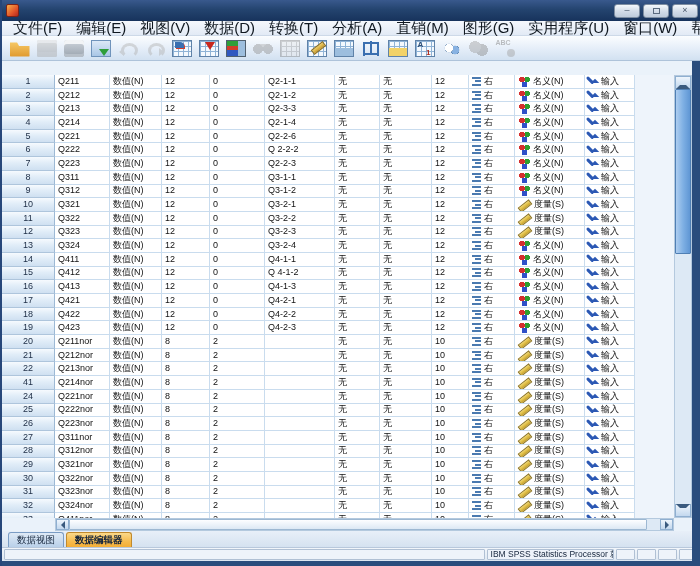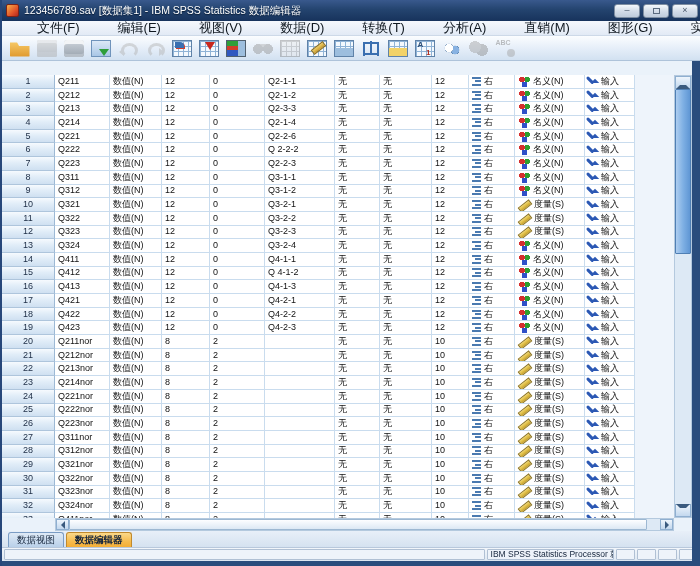--- a/index.html
+++ b/index.html
@@ -20,21 +20,21 @@
   .win-btn { width:26px; height:14px; border:1px solid #7e8ea2; border-radius:3px;
     background:linear-gradient(180deg,#f4f8fc 0%,#d4dde9 50%,#bfccdc 100%);
     display:flex; align-items:center; justify-content:center;
     font-size:9px; color:#49586c; line-height:1; }
   .max-glyph { width:7px; height:6px; border:1px solid #5a6a7e; background:transparent; display:block; }
 
   
   .menubar { position:absolute; top:21px; left:0; width:698px; height:15px;
     background:linear-gradient(180deg,#f5f8fc,#e2eaf5); border-bottom:1px solid #cdd9e8;
     display:flex; align-items:center; padding-left:4px; }
-  .menu-item { font-size:13px; color:#101820; padding:1px 7px; white-space:nowrap; cursor:default;margin-left:24px; }
+  .menu-item { font-size:15px; color:#101820; padding:1px 7px; white-space:nowrap; cursor:default; }
 
   
   .toolbar { position:absolute; top:36px; left:0; width:698px; height:25px;
     background:linear-gradient(180deg,#fbfdff 0%,#e4edf8 55%,#d2e1f1 100%);
     border-bottom:1px solid #aec3da; display:flex; align-items:center; padding-left:4px; }
   .tbtn { width:27px; height:23px; display:flex; align-items:center; justify-content:center; flex:none; }
   .tbtn.disabled { opacity:.45; filter:grayscale(1); }
   .ticon { position:relative; width:20px; height:17px; display:block; }
 
   .folder-open-icon { background:linear-gradient(180deg,#f9cf6e,#e0992e);
@@ -165,21 +165,20 @@
   .bottom-frame { position:absolute; top:561px; left:0; width:700px; height:5px; background:#2a4d7d; }
   .right-frame { position:absolute; top:61px; left:690px; width:10px; height:500px; background:#2a4d7d; }
 </style>
 </head>
 <body>
 
 <div class="window">
 
   <div class="titlebar">
     <span class="app-icon"></span>
-    <span class="title-text">123456789.sav [数据集1] - IBM SPSS Statistics 数据编辑器</span>
     <span class="win-controls">
       <span class="win-btn">
           <span>–</span>
         </span>
       <span class="win-btn">
           <span class="max-glyph"></span>
         </span>
       <span class="win-btn">
           <span>×</span>
         </span>
@@ -788,21 +787,21 @@
             <span class="icon scale-icon"></span>
             <span>度量(S)</span>
           </div>
           <div class="cell c11">
             <span class="icon role-input-icon"></span>
             <span>输入</span>
           </div>
           <div class="cell c12 fillcell"></div>
         </div>
         <div class="vrow">
-          <div class="cell c0 rowhdr">23</div>
+          <div class="cell c0 rowhdr">41</div>
           <div class="cell c1">Q214nor</div>
           <div class="cell c2">数值(N)</div>
           <div class="cell c3">8</div>
           <div class="cell c4">2</div>
           <div class="cell c5"></div>
           <div class="cell c6">无</div>
           <div class="cell c7">无</div>
           <div class="cell c8">10</div>
           <div class="cell c9">
             <span class="icon align-right-icon"></span>

